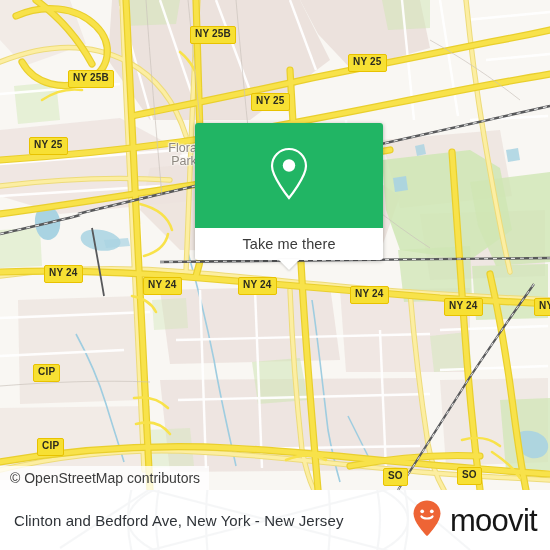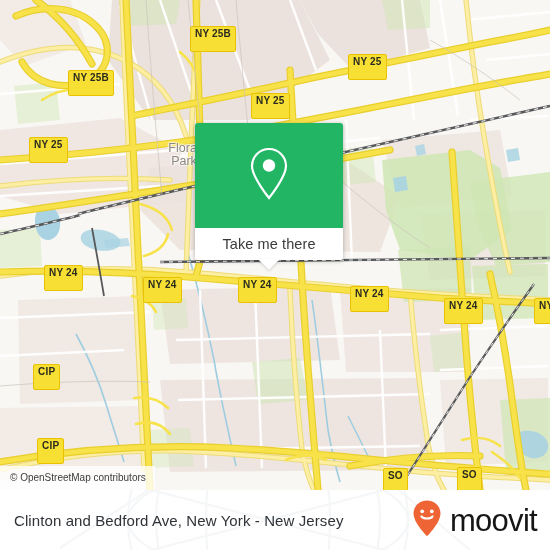--- a/index.html
+++ b/index.html
@@ -43,21 +43,21 @@
   .shield {
     position: absolute;
     background: #f7e033;
     border: 1.5px solid #e8c200;
     border-radius: 2px;
     color: #2b2b20;
     font-family: "Liberation Sans", sans-serif;
     font-weight: bold;
     font-size: 10px;
     line-height: 13px;
-    height: 26px;
+    height: 18px;
     padding: 0 4px;
     letter-spacing: 0.2px;
     white-space: nowrap;
     box-sizing: border-box;
     text-align: center;
   }
 
   
   .place-label {
     position: absolute;
@@ -70,21 +70,21 @@
     text-shadow:
       1px 0 1.4px #fbf9f5, -1px 0 1.4px #fbf9f5,
       0 1px 1.4px #fbf9f5, 0 -1px 1.4px #fbf9f5;
   }
 
   
   .popup {
     position: absolute;
     left: 195px;
     top: 123px;
-    width: 148px;
+    width: 188px;
     border-radius: 3px;
     box-shadow: 0 1px 4px rgba(0,0,0,0.30);
     overflow: visible;
     background: transparent;
   }
   .popup-head {
     background: #21b564;
     height: 105px;
     border-radius: 3px 3px 0 0;
     display: flex;
@@ -124,21 +124,21 @@
     position: absolute;
     left: 0;
     top: 466px;
     height: 24px;
     display: flex;
     align-items: center;
     padding: 0 9px 0 10px;
     background: rgba(255,255,255,0.78);
     color: #3c3c3c;
     font-family: "Liberation Sans", sans-serif;
-    font-size: 10px;
+    font-size: 14px;
     line-height: 24px;
     white-space: nowrap;
   }
 
   
   .footer {
     position: absolute;
     left: 0;
     top: 490px;
     width: 550px;

